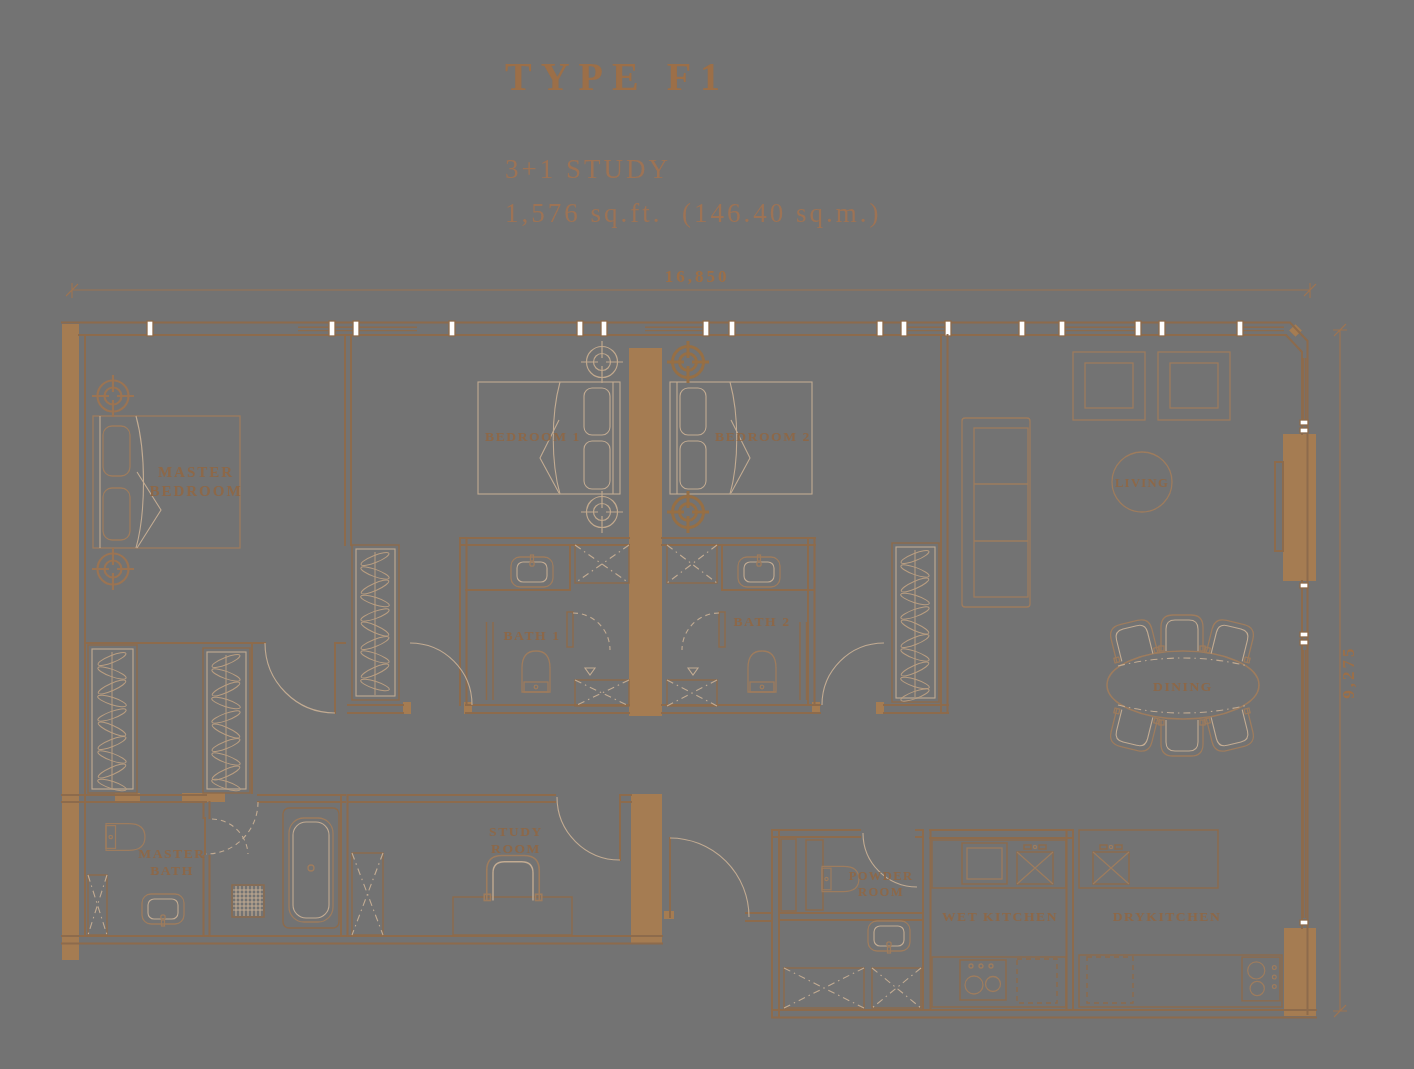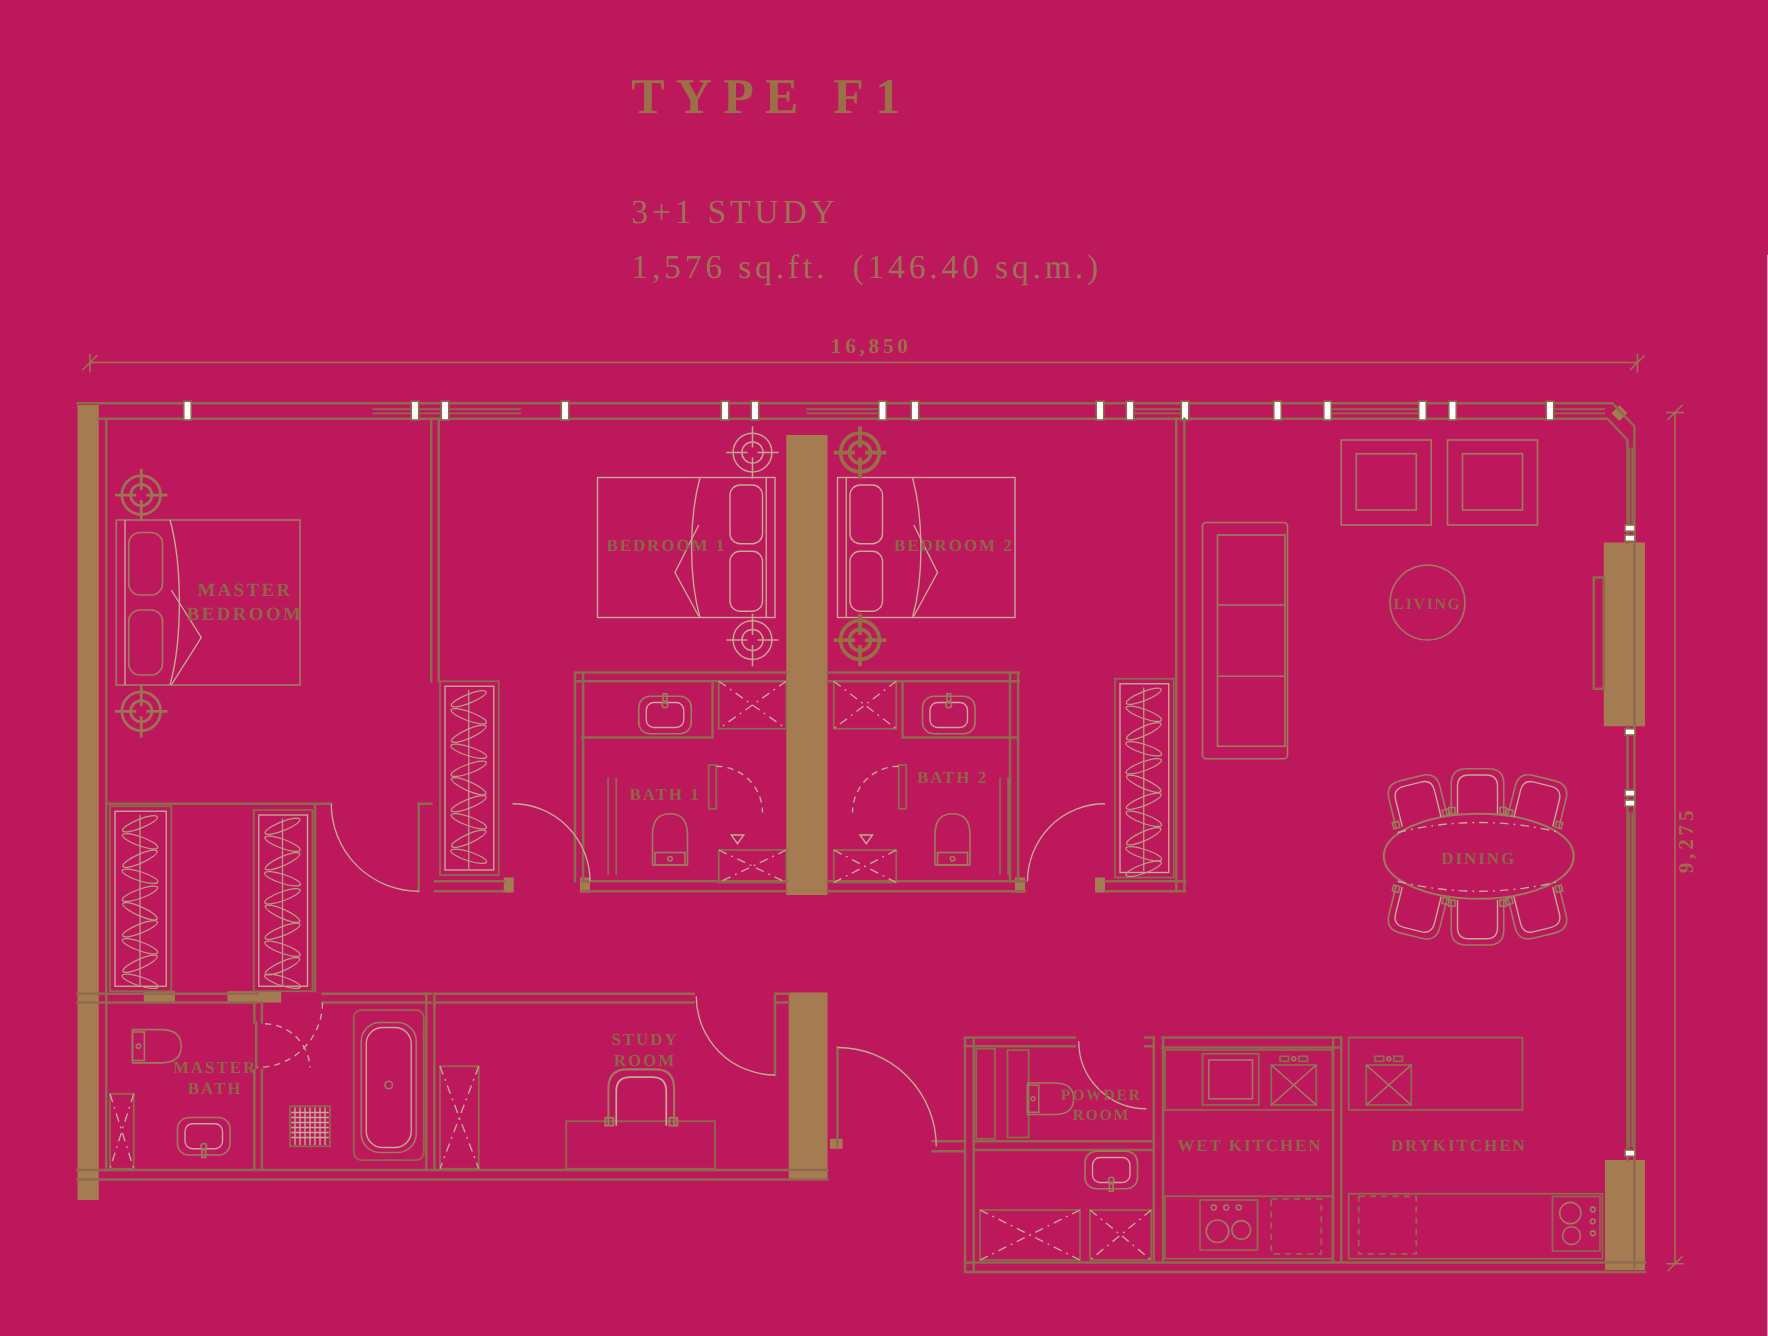--- a/index.html
+++ b/index.html
@@ -1,16 +1,16 @@
 <!DOCTYPE html>
 <html><head>
 <meta charset="utf-8">
 <style>
   html,body{margin:0;padding:0;background:#ffffff;}
-  .page{width:1414px;height:1069px;background:#be185d;position:relative;overflow:hidden;}
+  .page{width:1414px;height:1069px;background:#737373;position:relative;overflow:hidden;}
   svg{display:block;}
   
   .w  {stroke:#8d6b4c;stroke-width:2;fill:none;stroke-linecap:square;}
   .w1 {stroke:#8d6b4c;stroke-width:1.4;fill:none;}
   .f  {stroke:#9d7c5e;stroke-width:1.3;fill:none;}
   .lt {stroke:#c2ab92;stroke-width:1.1;fill:none;}
   .hgl{stroke:#b89d80;stroke-width:1;fill:none;}
   .fw {fill:#a57c52;stroke:none;}
   .mk {fill:#ffffff;stroke:#8d6b4c;stroke-width:1.3;}
   .dash{stroke-dasharray:5 4;}

